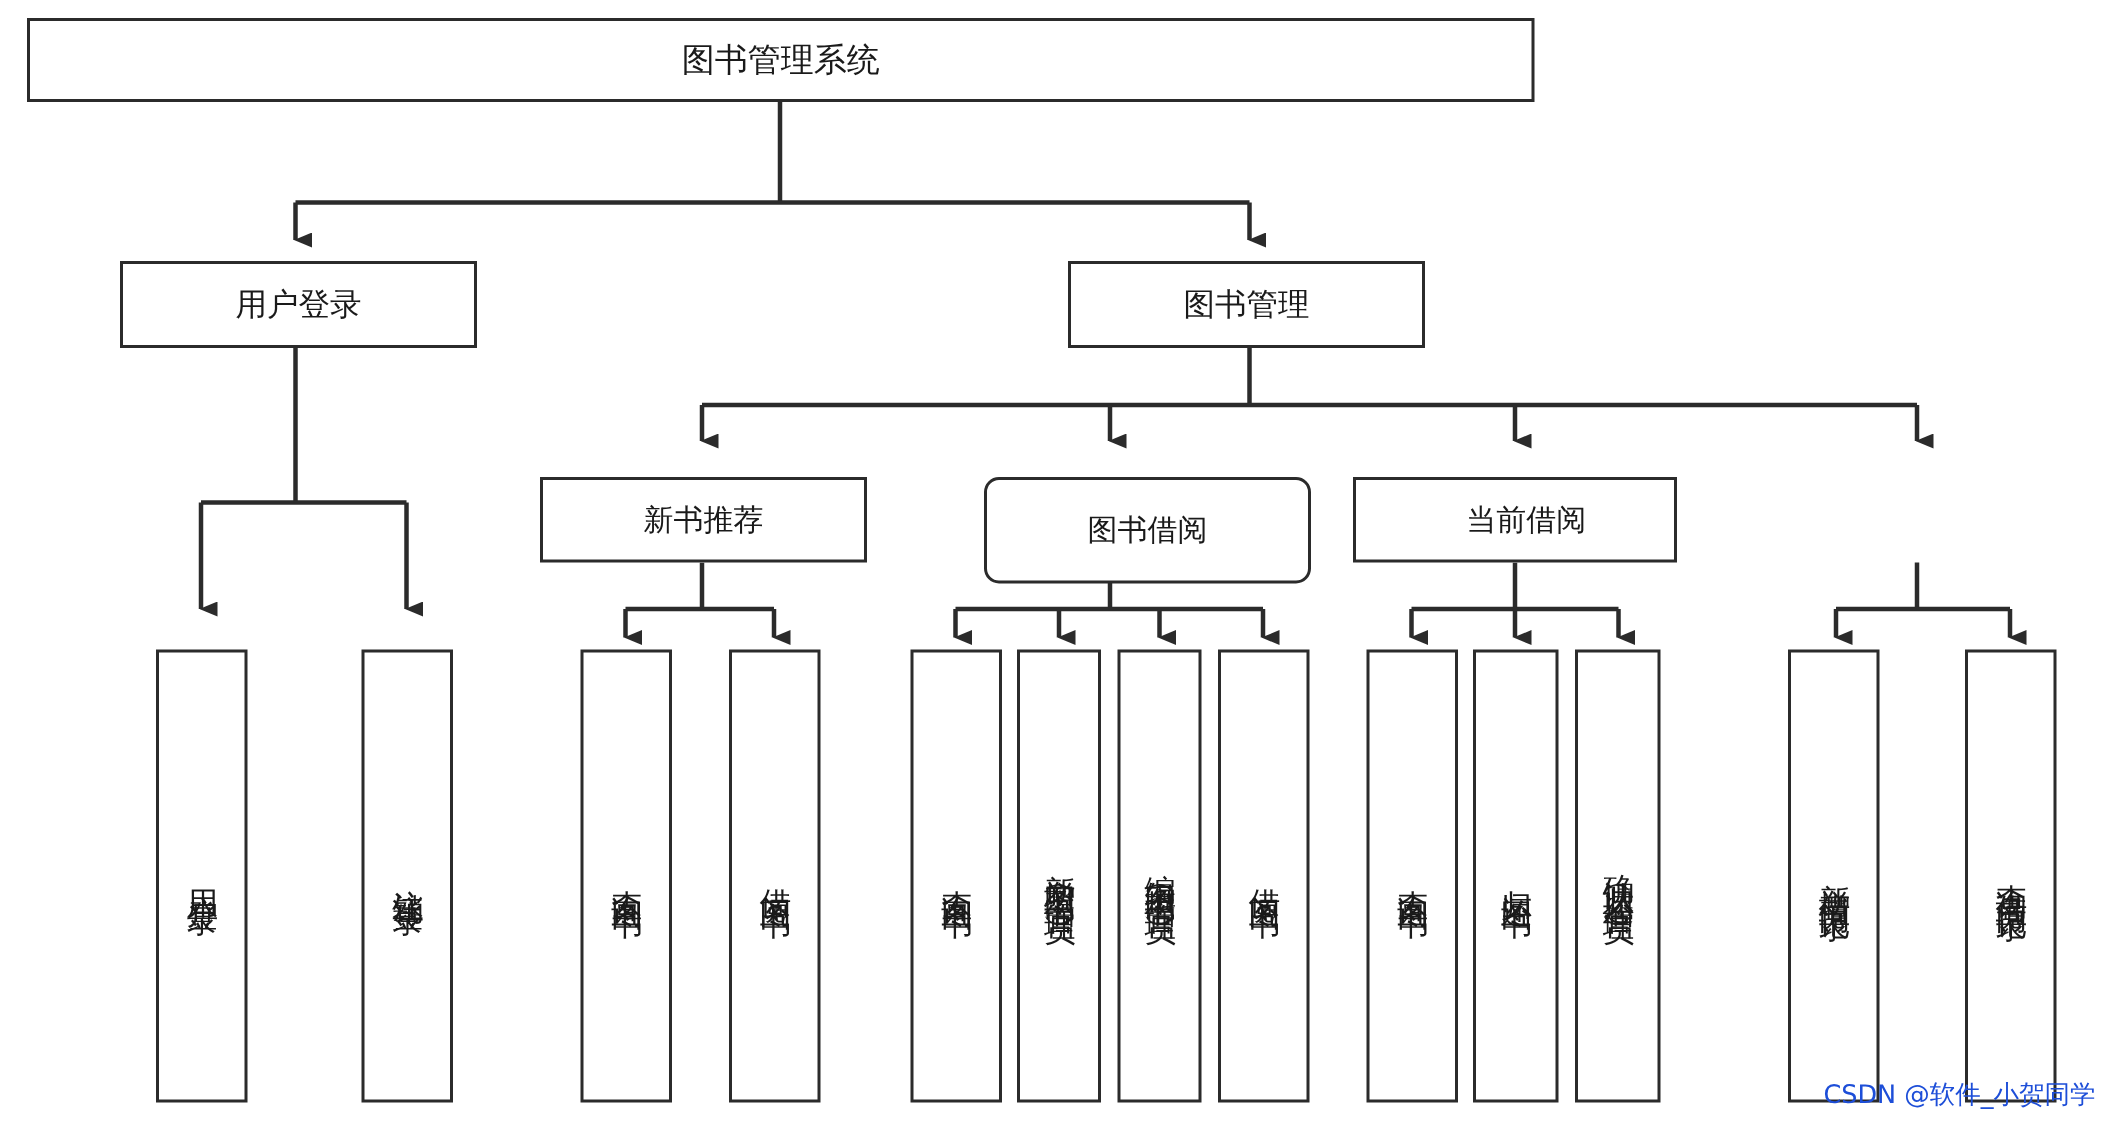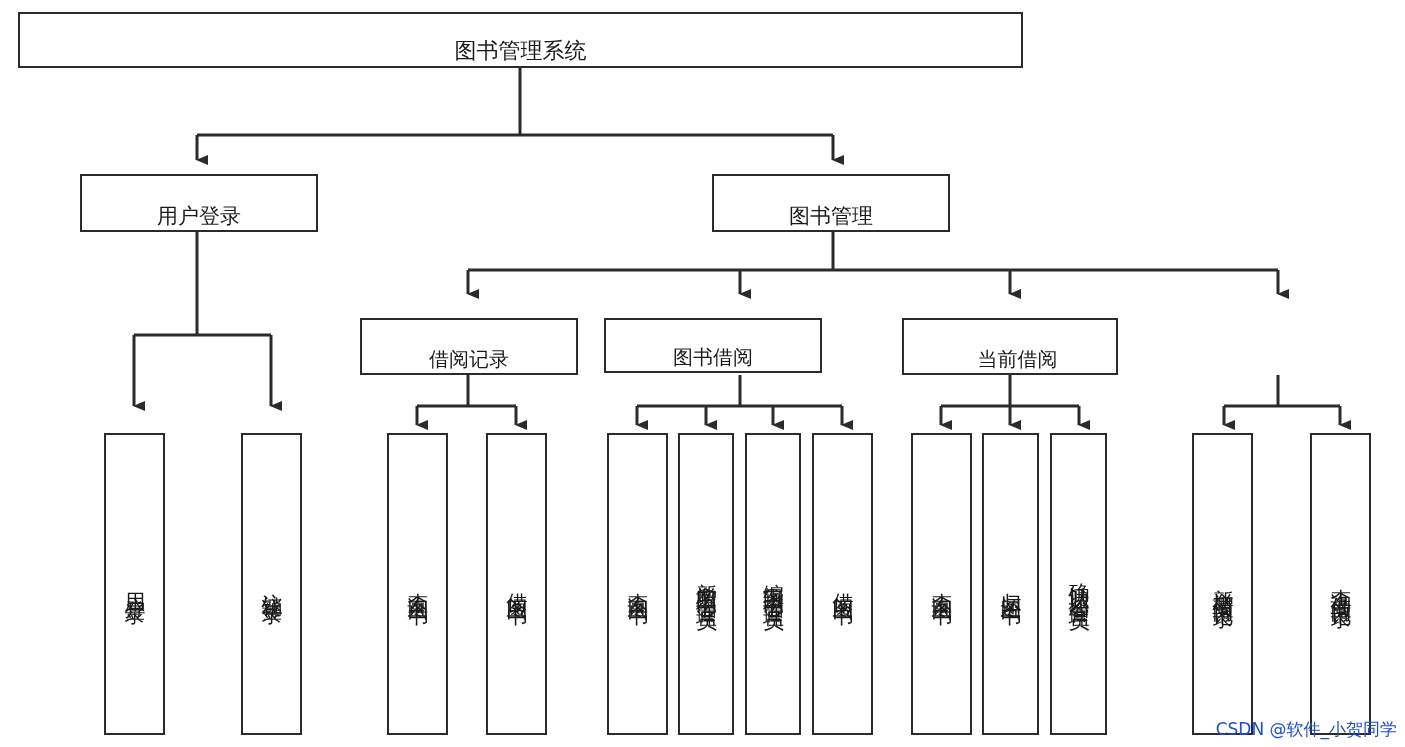--- a/index.html
+++ b/index.html
@@ -24,21 +24,21 @@
     width: 1405px;
     height: 747px;
     pointer-events: none;
   }
   .node {
     position: absolute;
     box-sizing: border-box;
     border: 2px solid #2b2b2b;
     background: #ffffff;
     display: flex;
-    align-items: flex-end;
+    align-items: center;
     justify-content: center;
     text-align: center;
     color: #1a1a1a;
     z-index: 2;
   }
   .node.root {
     font-size: 22px;
   }
   .node.lvl1 {
     font-size: 21px;
@@ -129,23 +129,23 @@
   </div>
 
   <div class="node lvl1" style="left:80px; top:174px; width:238px; height:58px;">
     <span>用户登录</span>
   </div>
   <div class="node lvl1" style="left:712px; top:174px; width:238px; height:58px;">
     <span>图书管理</span>
   </div>
 
   <div class="node lvl2" style="left:360px; top:318px; width:218px; height:57px;">
-    <span>借阅记录</span>
+    <span>新书推荐</span>
   </div>
-  <div class="node lvl2" style="left:604px; top:318px; width:218px; height:55px;">
+  <div class="node lvl2" style="left:656px; top:318px; width:218px; height:71px;border-radius:10px;">
     <span>图书借阅</span>
   </div>
   <div class="node lvl2" style="left:902px; top:318px; width:216px; height:57px;padding-left:15px;">
     <span>当前借阅</span>
   </div>
 
   <div class="node leaf" style="left:104px; top:433px; width:61px; height:302px;">
     <span class="vtext">用户登录</span>
   </div>
   <div class="node leaf" style="left:241px; top:433px; width:61px; height:302px;">

